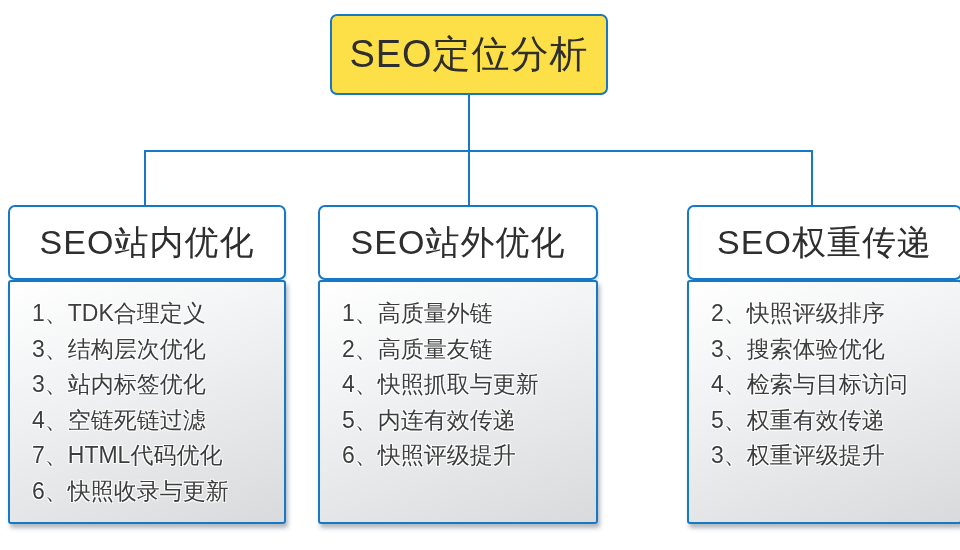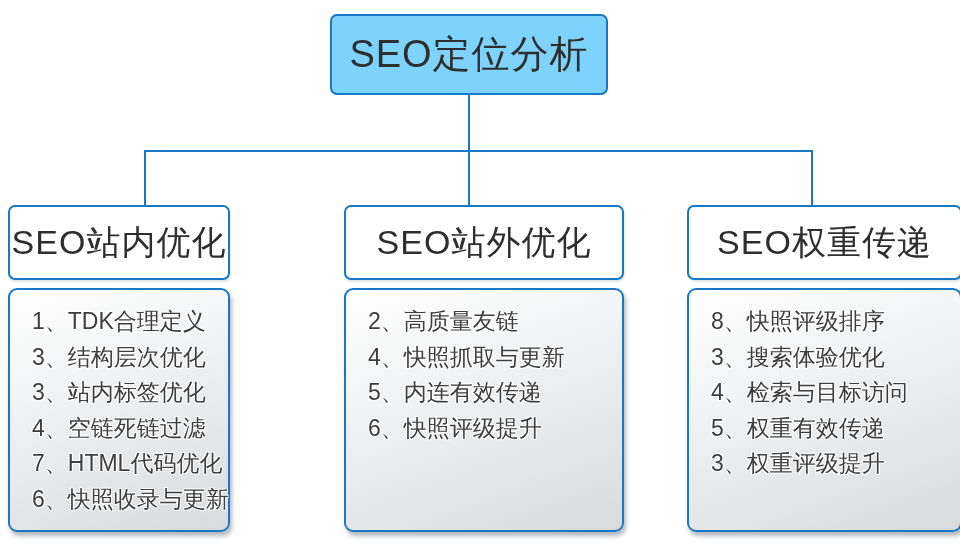--- a/index.html
+++ b/index.html
@@ -2,46 +2,46 @@
 <html><head>
 <meta charset="utf-8">
 <style>
   * { margin:0; padding:0; box-sizing:border-box; }
   html,body { width:960px; height:550px; background:#ffffff; overflow:hidden;
     font-family:"Liberation Sans","DejaVu Sans",sans-serif; }
   .stage { position:relative; width:960px; height:550px; background:#fff; }
 
   
   .root-box { position:absolute; left:330px; top:14px; width:278px; height:81px;
-    background:#7dd3fc; border:2px solid #1778c6; border-radius:7px;
+    background:#fde047; border:2px solid #1778c6; border-radius:7px;
     display:flex; align-items:center; justify-content:center; }
   .root-box .txt { font-size:38px; color:#2e2e2e; letter-spacing:1px; white-space:nowrap; }
 
   
   .line { position:absolute; background:#1778c6; }
   .line.v { width:1.5px; }
   .line.h { height:1.5px; }
   .stem       { left:468px; top:95px;  height:56px; }
   .crossbar   { left:144px; top:150px; width:669px; }
   .drop-left  { left:144px; top:150px; height:56px; }
   .drop-mid   { left:468px; top:150px; height:56px; }
   .drop-right { left:811px; top:150px; height:56px; }
 
   
   .branch { position:absolute; top:205px; }
-  .branch.b0 { left:8px;   width:222px; }
-  .branch.b1 { left:344px; width:280px; }
+  .branch.b0 { left:8px;   width:278px; }
+  .branch.b1 { left:318px; width:280px; }
   .branch.b2 { left:687px; width:275px; }
 
   .branch-header { height:75px; background:#fff; border:2px solid #1778c6;
     border-radius:7px; display:flex; align-items:center; justify-content:center;
     box-shadow:1px 2px 2px rgba(140,150,160,0.25); }
   .branch-header .txt { font-size:34px; color:#2e2e2e; letter-spacing:1px; white-space:nowrap; }
 
-  .branch-list { margin-top:8px; height:244px; border:2px solid #1778c6; border-radius:9px;
+  .branch-list { margin-top:0; height:244px; border:2px solid #1778c6; border-radius:3px;
     background:linear-gradient(160deg,#ffffff 0%,#f2f3f4 35%,#d8dadc 100%);
     box-shadow:2px 4px 4px rgba(105,115,125,0.5);
     padding:14px 8px 8px 22px; list-style:none; }
   .branch-list li { height:35.5px; display:flex; align-items:center;
     font-size:23px; color:#3d3d3d; white-space:nowrap;
     text-shadow:-1px -1px 0 rgba(255,255,255,.9), 1px -1px 0 rgba(255,255,255,.9),
                 -1px 1px 0 rgba(255,255,255,.9), 1px 1px 0 rgba(255,255,255,.9); }
 </style>
 </head>
 <body>
@@ -70,33 +70,34 @@
       <li>7、HTML代码优化</li>
       <li>6、快照收录与更新</li>
     </ul>
   </div>
 
   <div class="branch b1">
     <div class="branch-header">
       <span class="txt">SEO站外优化</span>
     </div>
     <ul class="branch-list">
+      <li>1、高质量外链</li>
       <li>2、高质量友链</li>
       <li>4、快照抓取与更新</li>
       <li>5、内连有效传递</li>
       <li>6、快照评级提升</li>
     </ul>
   </div>
 
   <div class="branch b2">
     <div class="branch-header">
       <span class="txt">SEO权重传递</span>
     </div>
     <ul class="branch-list">
-      <li>8、快照评级排序</li>
+      <li>2、快照评级排序</li>
       <li>3、搜索体验优化</li>
       <li>4、检索与目标访问</li>
       <li>5、权重有效传递</li>
       <li>3、权重评级提升</li>
     </ul>
   </div>
 
 </div>
 
 </body></html>

